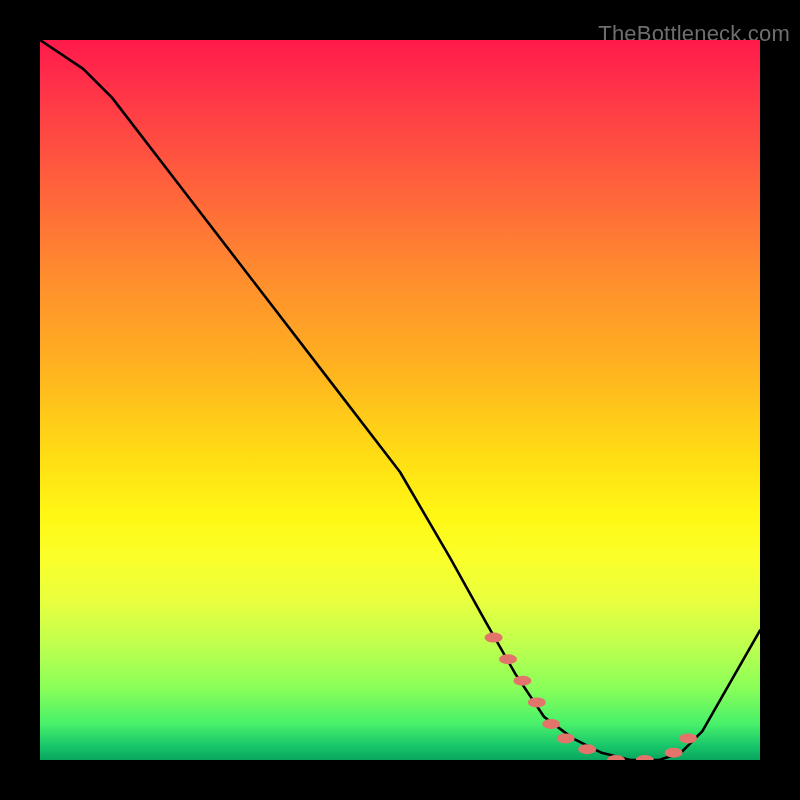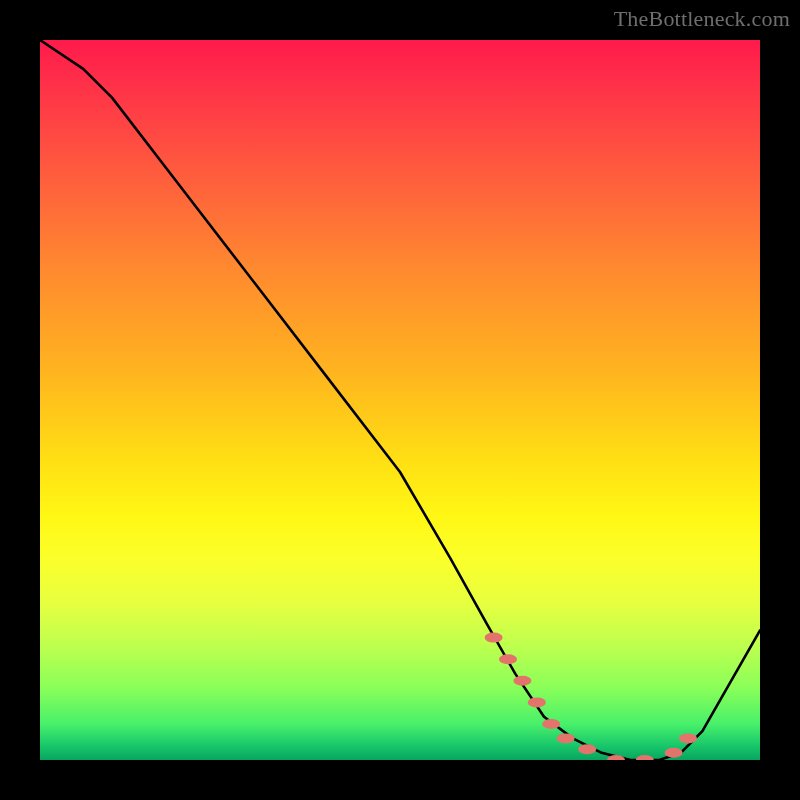--- a/index.html
+++ b/index.html
@@ -11,28 +11,27 @@
     font-family: Arial, Helvetica, sans-serif;
   }
   .stage {
     position: relative;
     width: 800px;
     height: 800px;
     background: #000;
   }
   .watermark {
     position: absolute;
-    top: 6px;
+    top: 21px;
     right: 10px;
     color: #6e6e6e;
     font-size: 22px;
     font-weight: 400;
     letter-spacing: 0.2px;
     user-select: none;
-    font-family: Liberation Serif, serif;
   }
   .plot {
     position: absolute;
     left: 40px;
     top: 40px;
     width: 720px;
     height: 720px;
   }
   .gradient-bg {
     position: absolute;

